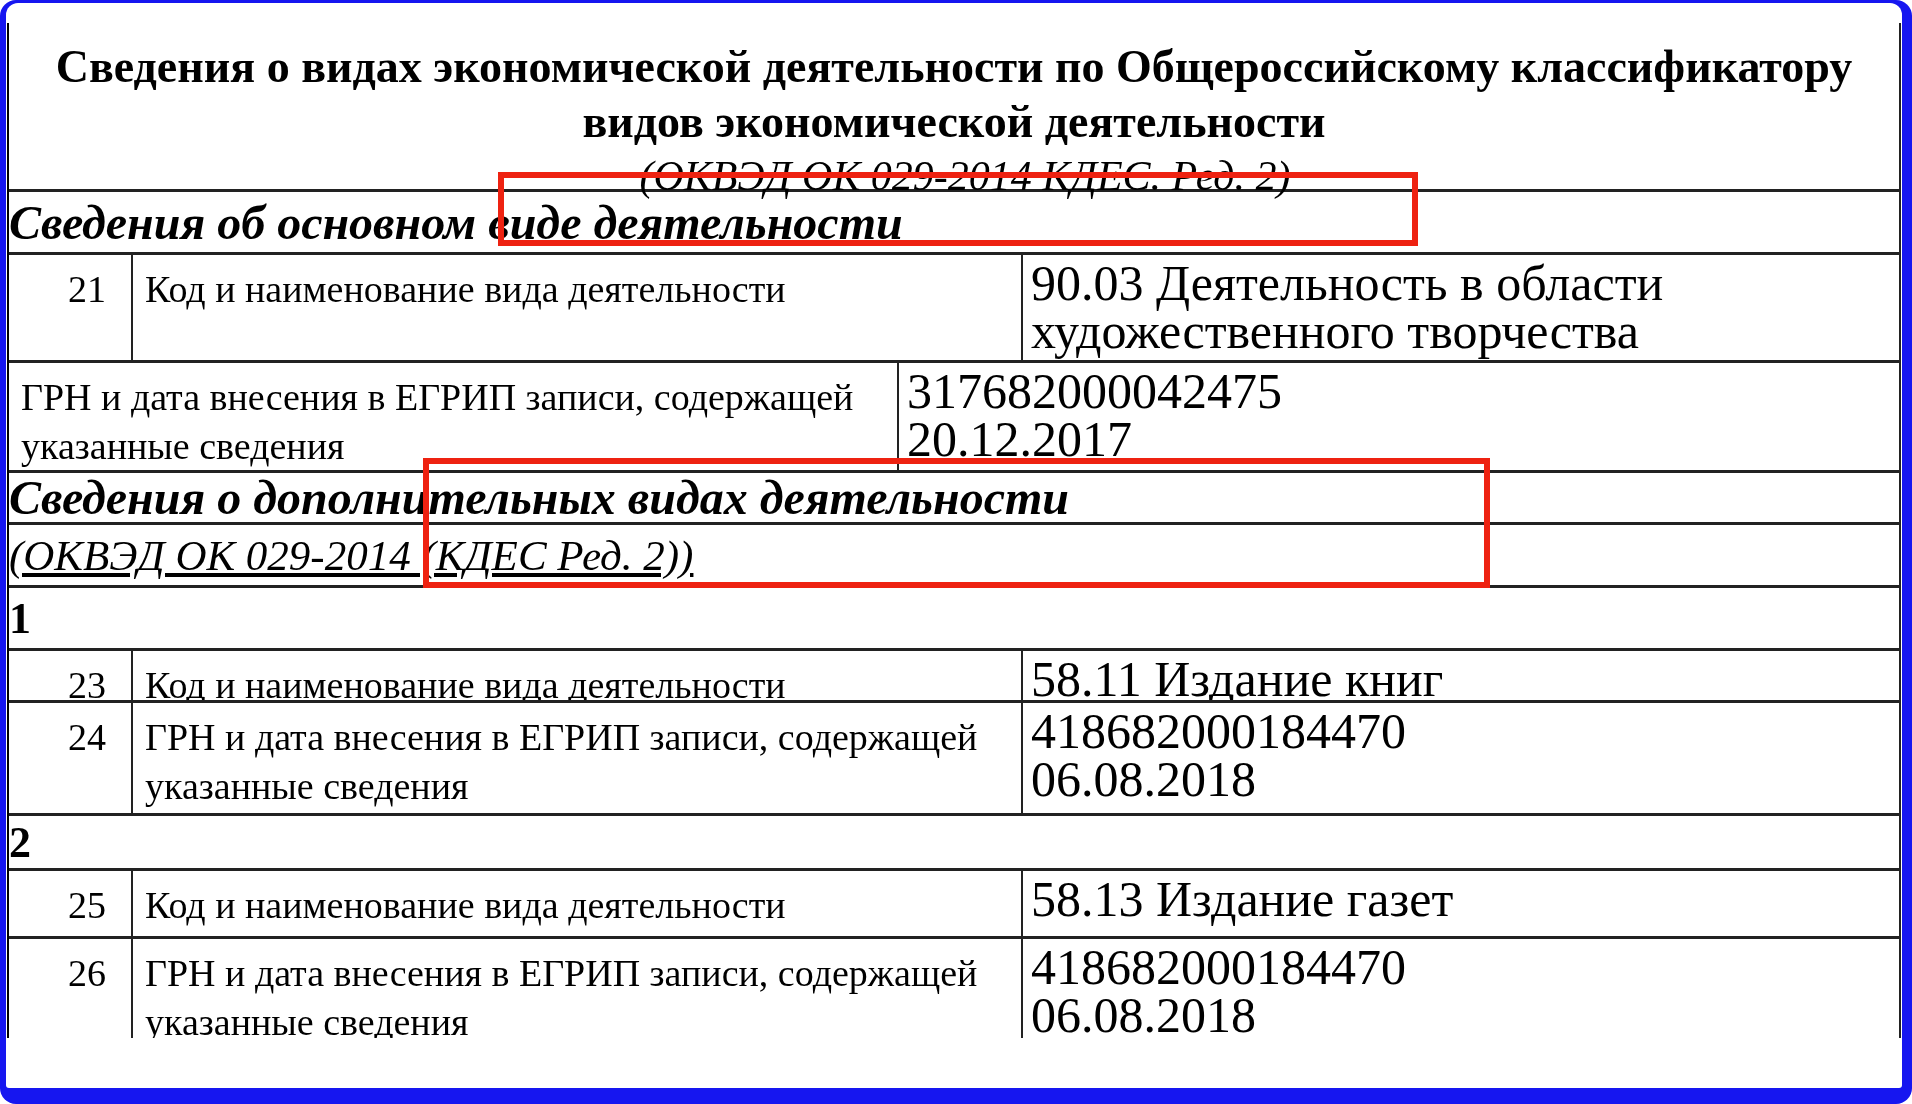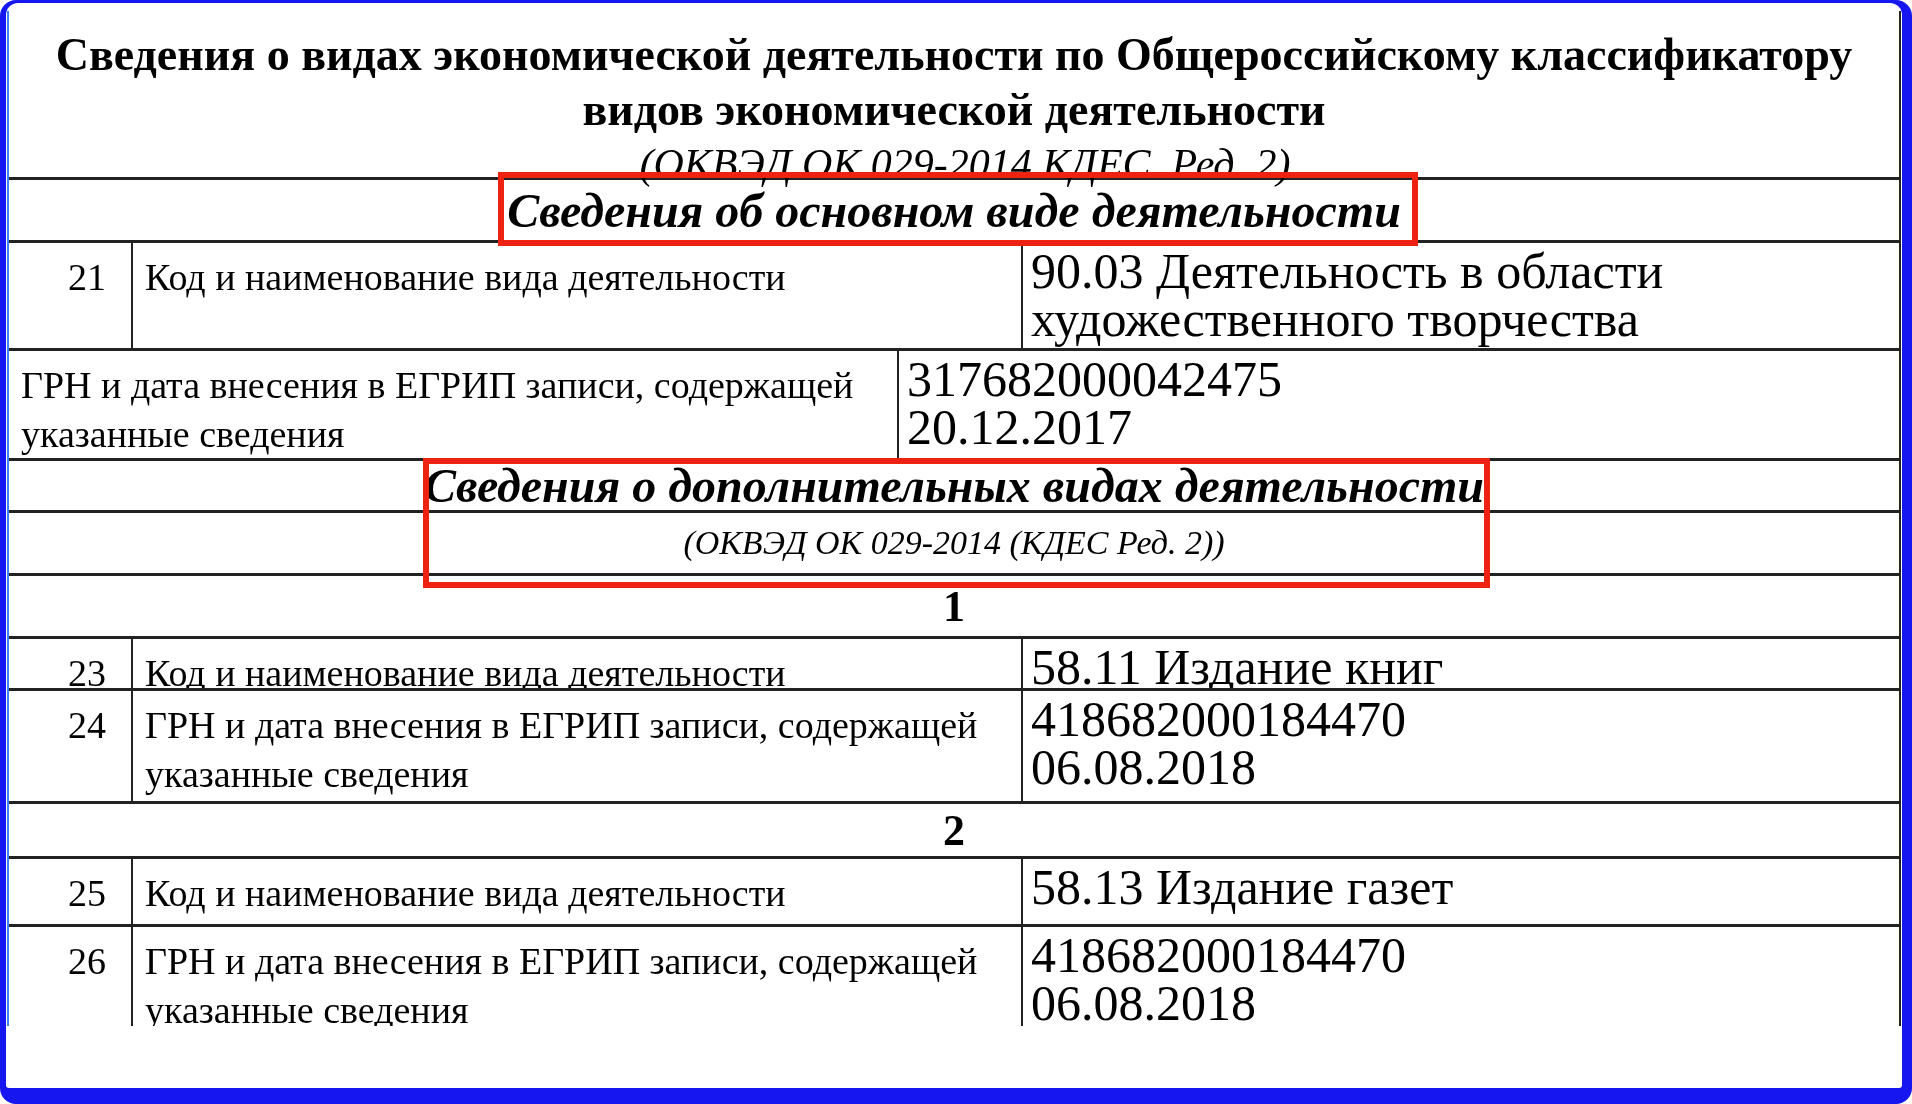--- a/index.html
+++ b/index.html
@@ -15,47 +15,46 @@
   }
   .doc{
     position:absolute;
     left:6px;top:3px;right:10px;bottom:16px;
     background:#ffffff;
     border-radius:12px 12px 3px 3px;
     overflow:hidden;
   }
   .bordered{
     position:absolute;
-    left:1px;right:1px;top:8px;
-    border-left:2px solid #3b82f6;
+    left:1px;right:1px;top:20px;
+    border-left:2px solid #000000;
     border-right:2px solid #222;
   }
   .title-block{
     height:166px;
     text-align:center;
     padding-top:16px;
   }
   .title-main{
     font-size:46px;font-weight:bold;line-height:1.2;
   }
   .title-sub{
     font-size:42px;font-style:italic;line-height:1.2;margin-top:2px;padding-left:22px;
   }
   .row{
     display:flex;
     border-top:3px solid #222;
     overflow:hidden;
   }
   .row-full{
-    justify-content:center;
     align-items:center;
     text-align:center;
   }
   .sec-header{font-size:48px;font-weight:bold;font-style:italic;}
-  .sec-subheader{font-size:34px;font-style:italic;}
+  .sec-subheader{font-size:43px;font-style:italic;text-decoration:underline;}
   .entry-index{font-size:44px;font-weight:bold;}
   .c1{
     width:124px;
     border-right:2px solid #222;
     text-align:center;
     padding-top:12px;
     font-size:38px;
     flex:none;
     padding-left:34px;
   }

